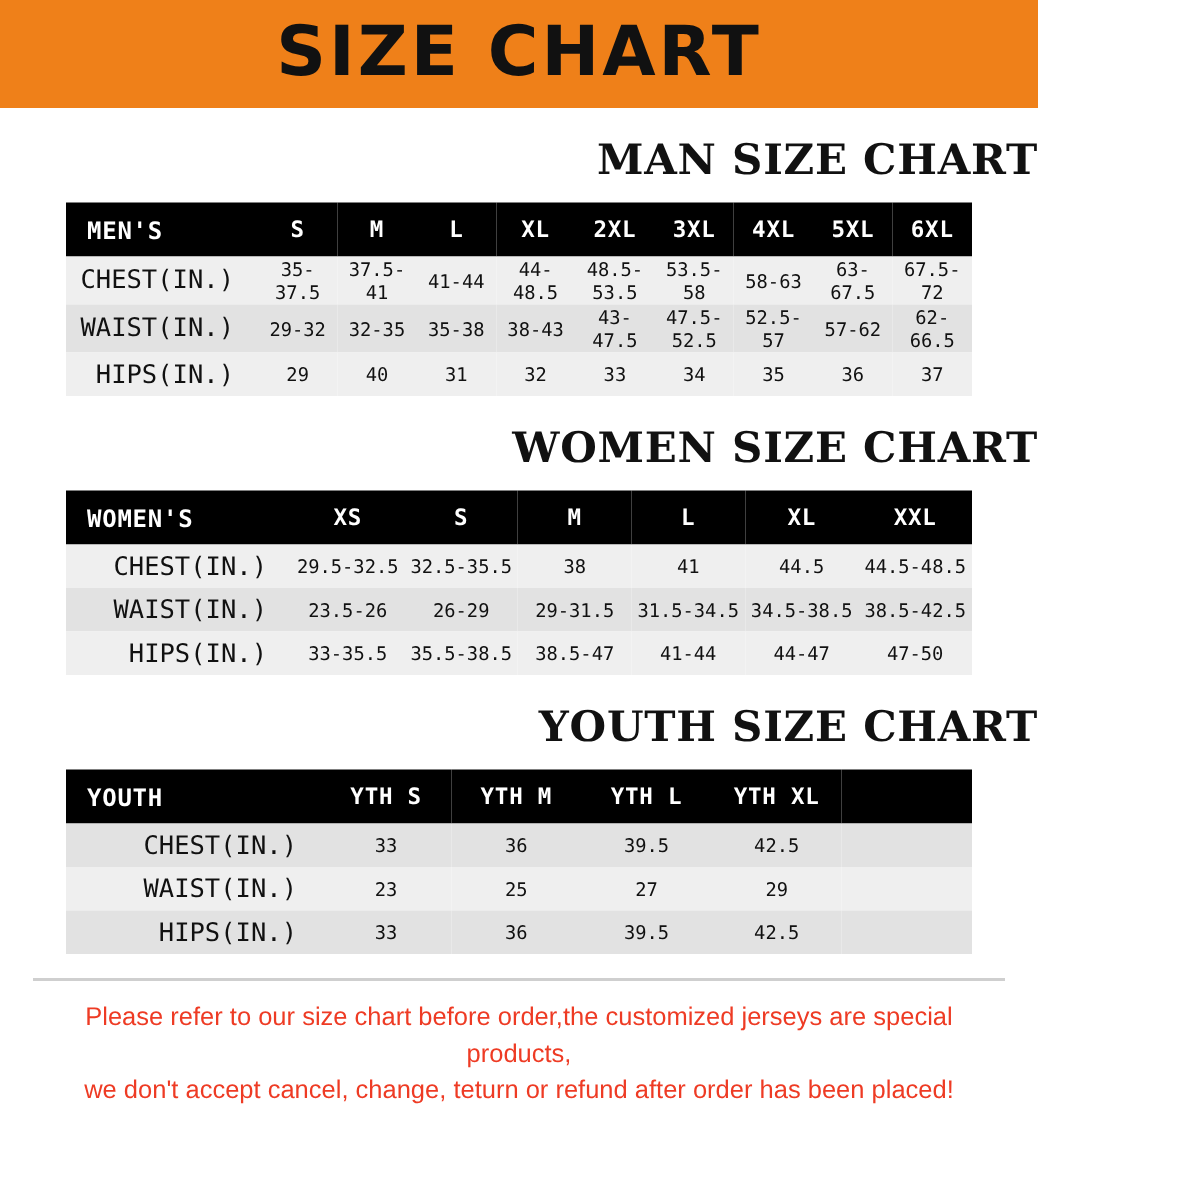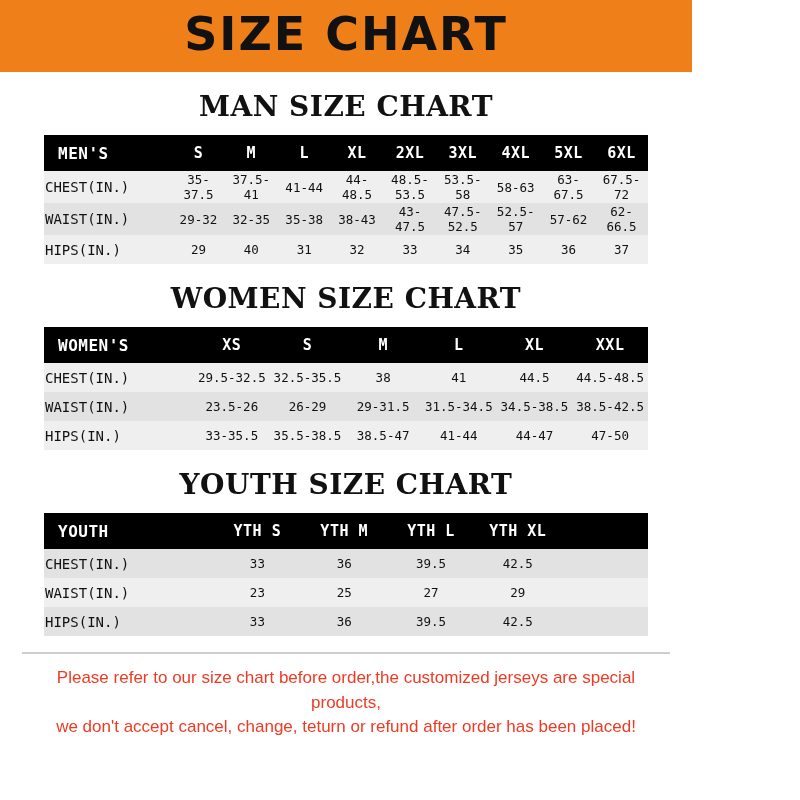--- a/index.html
+++ b/index.html
@@ -30,21 +30,21 @@
     font-family: "DejaVu Sans", sans-serif;
     font-weight: bold;
     font-size: 46px;
     letter-spacing: 2px;
     color: #111;
     line-height: 1;
     padding-bottom: 4px;
   }
   
   .section-title {
-    text-align: center;
+    text-align: right;
     font-family: "DejaVu Serif", serif;
     font-weight: bold;
     font-size: 28px;
     letter-spacing: 0.5px;
     color: #111;
     margin: 18px 0 12px 0;
   }
   
   .tbl-wrap {
     margin: 0 44px;
@@ -72,23 +72,23 @@
   table.size tbody td {
     height: 29px;
     text-align: center;
     font-family: "DejaVu Sans Mono", monospace;
     font-size: 12.5px;
     color: #111;
     background: #efefef;
   }
   table.size tbody tr.alt td { background: #e2e2e2; }
   table.size tbody td.lead {
-    text-align: left;
+    text-align: right;
     padding-right: 16px;
-    font-size: 14px;
+    font-size: 17px;
   }
   
   .women thead th { font-size: 17px; }
   .women tbody td { font-size: 13.5px; height: 32px; }
   .women thead th { height: 40px; }
   .women thead th.lead { font-size: 17px; }
 
   .youth thead th { height: 42px; font-size: 17px; }
   .youth thead th.lead { font-size: 18px; }
   .youth tbody td { height: 34px; font-size: 14px; }

